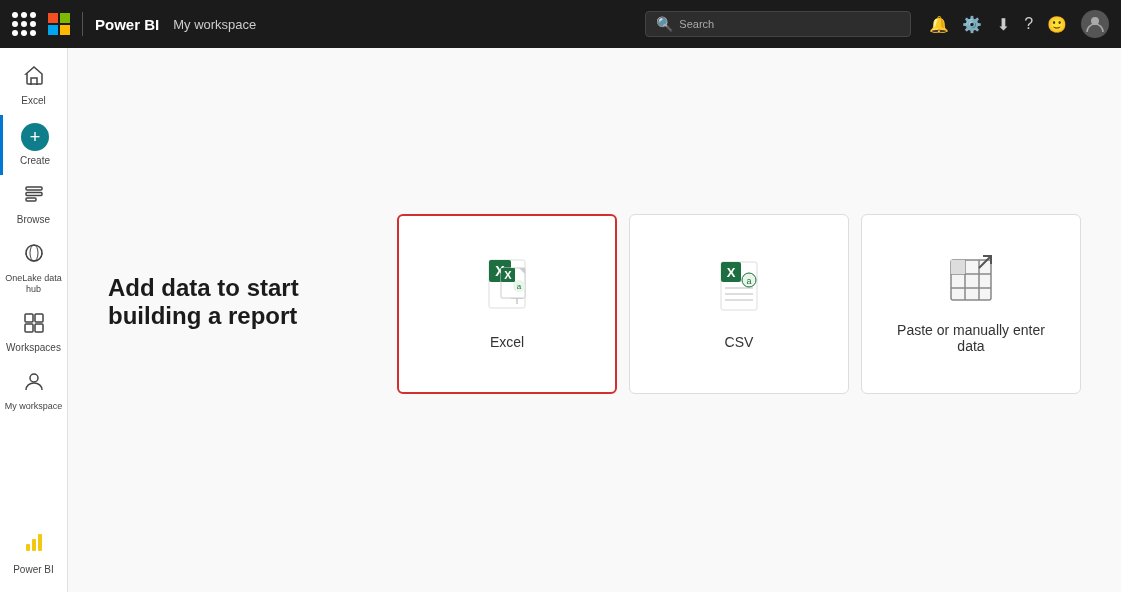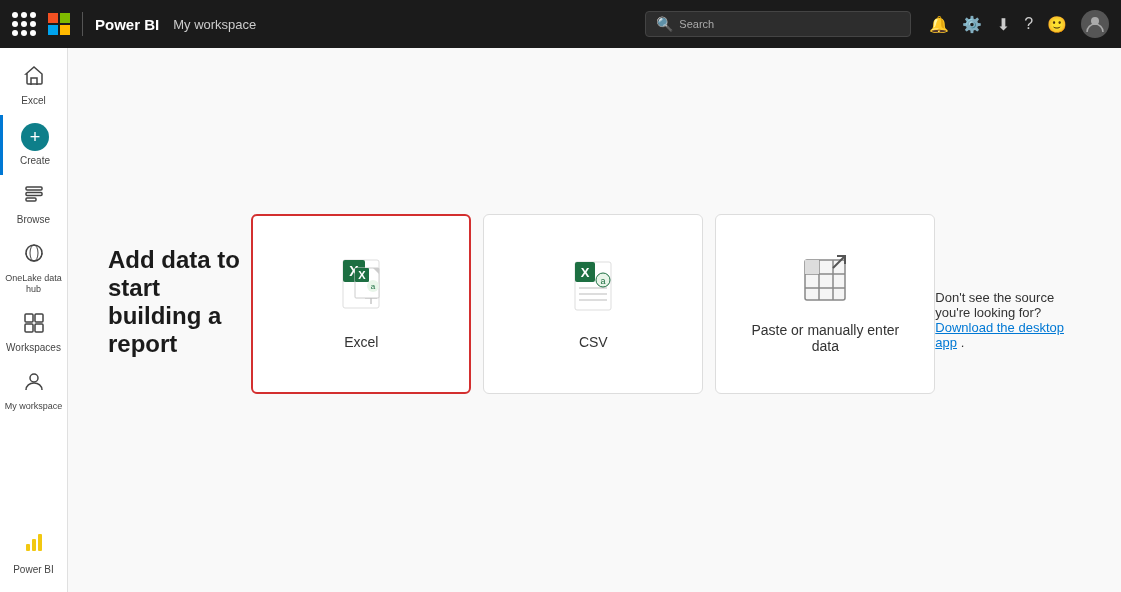--- a/index.html
+++ b/index.html
@@ -305,21 +305,15 @@
 
           <path d="M38 2 L46 2 L46 10" stroke="#555" stroke-width="2" fill="none"></path>
           <line x1="46" y1="2" x2="34" y2="14" stroke="#555" stroke-width="2"></line>
         </svg>
         <span class="card-label" style="text-align:center;white-space:pre-line;">Paste or manually enter
 data</span>
       </div>
 
     </div>
 
-    <div style="font-size:13px;color:#333;">
-      <span>Don't see the source you're looking for?</span>
-      <span> </span>
-      <a style="color:#0078d4;text-decoration:underline;cursor:pointer;">Download the desktop app</a>
-      <span>.</span>
-    </div>
   </div>
 
 </div>
 
 </body></html>

